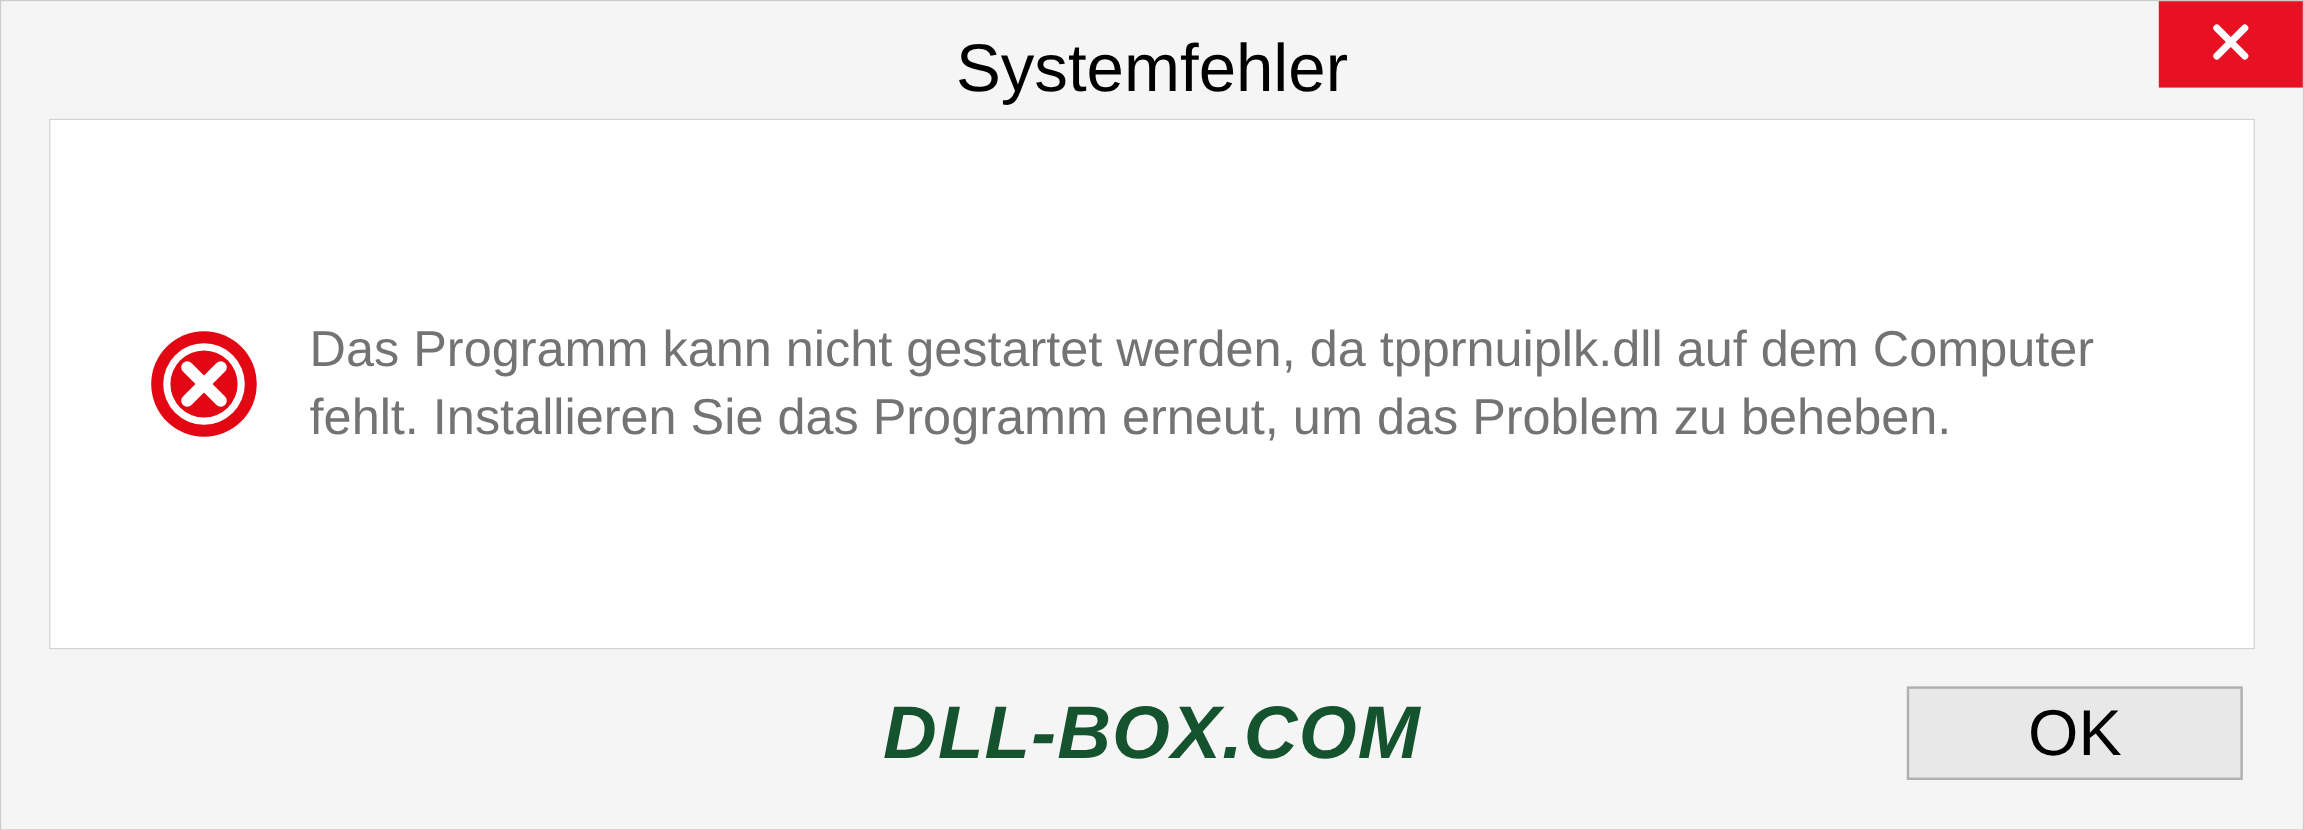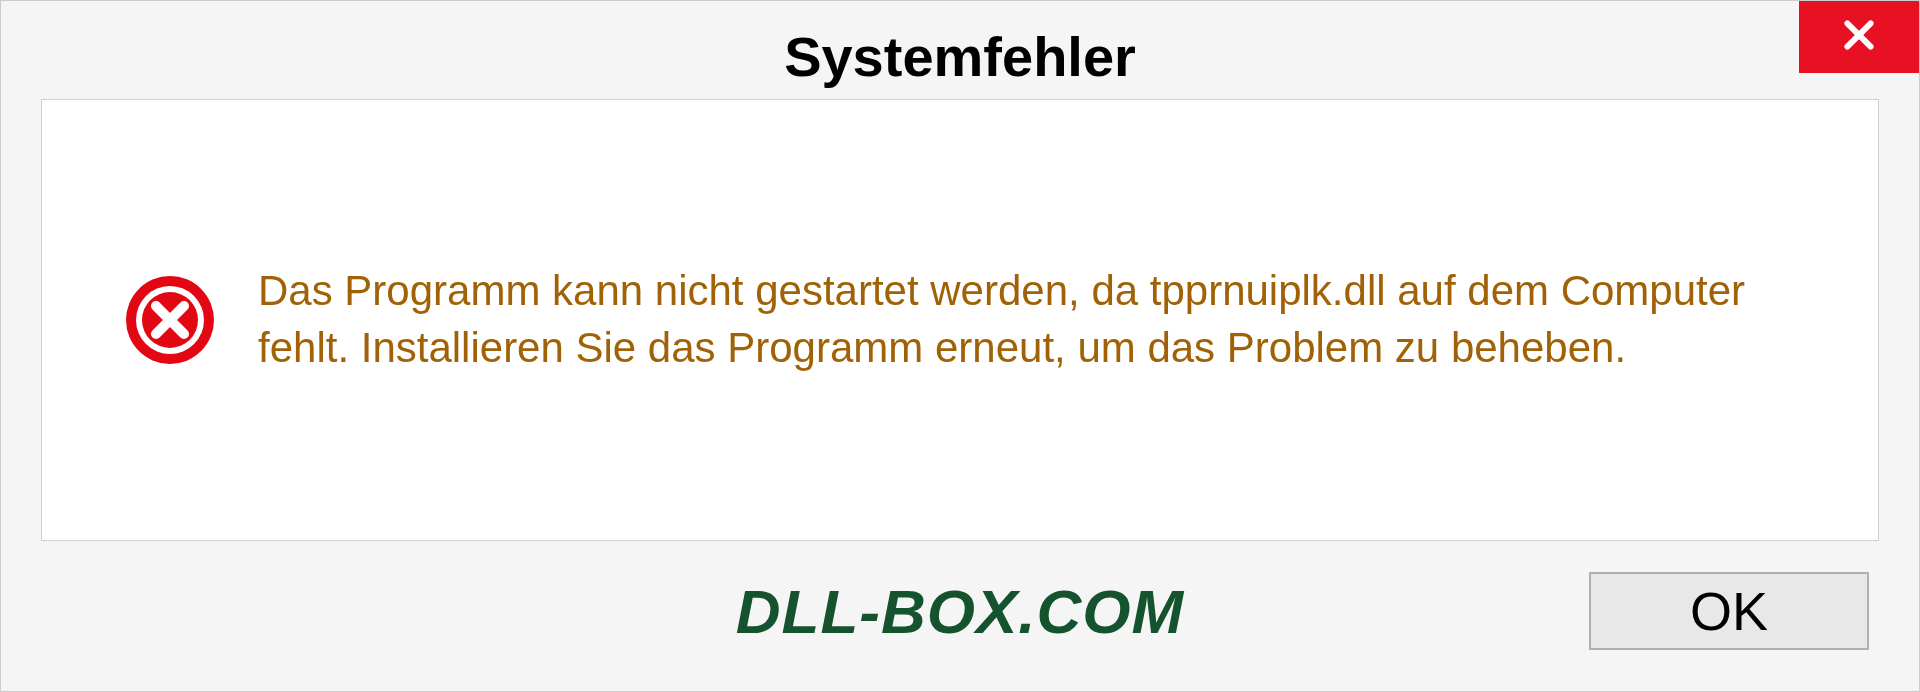--- a/index.html
+++ b/index.html
@@ -25,21 +25,21 @@
     }
     .titlebar {
       height: 98px;
       display: flex;
       align-items: center;
       justify-content: center;
       position: relative;
     }
     .title {
       font-size: 56px;
-      font-weight: 700;
+      font-weight: 400;
       color: #000;
       margin-top: 12px;
     }
     .close-button {
       position: absolute;
       top: 0;
       right: 0;
       width: 120px;
       height: 72px;
       background: #e81123;
@@ -68,21 +68,21 @@
       margin-right: 40px;
       margin-left: 40px;
     }
     .error-icon svg {
       width: 100%;
       height: 100%;
     }
     .message {
       font-size: 42px;
       line-height: 1.35;
-      color: #a16207;
+      color: #737373;
       font-weight: 400;
       padding-right: 60px;
     }
     .footer {
       height: 130px;
       display: flex;
       align-items: center;
       justify-content: flex-end;
       padding: 0 50px 30px 50px;
       position: relative;

